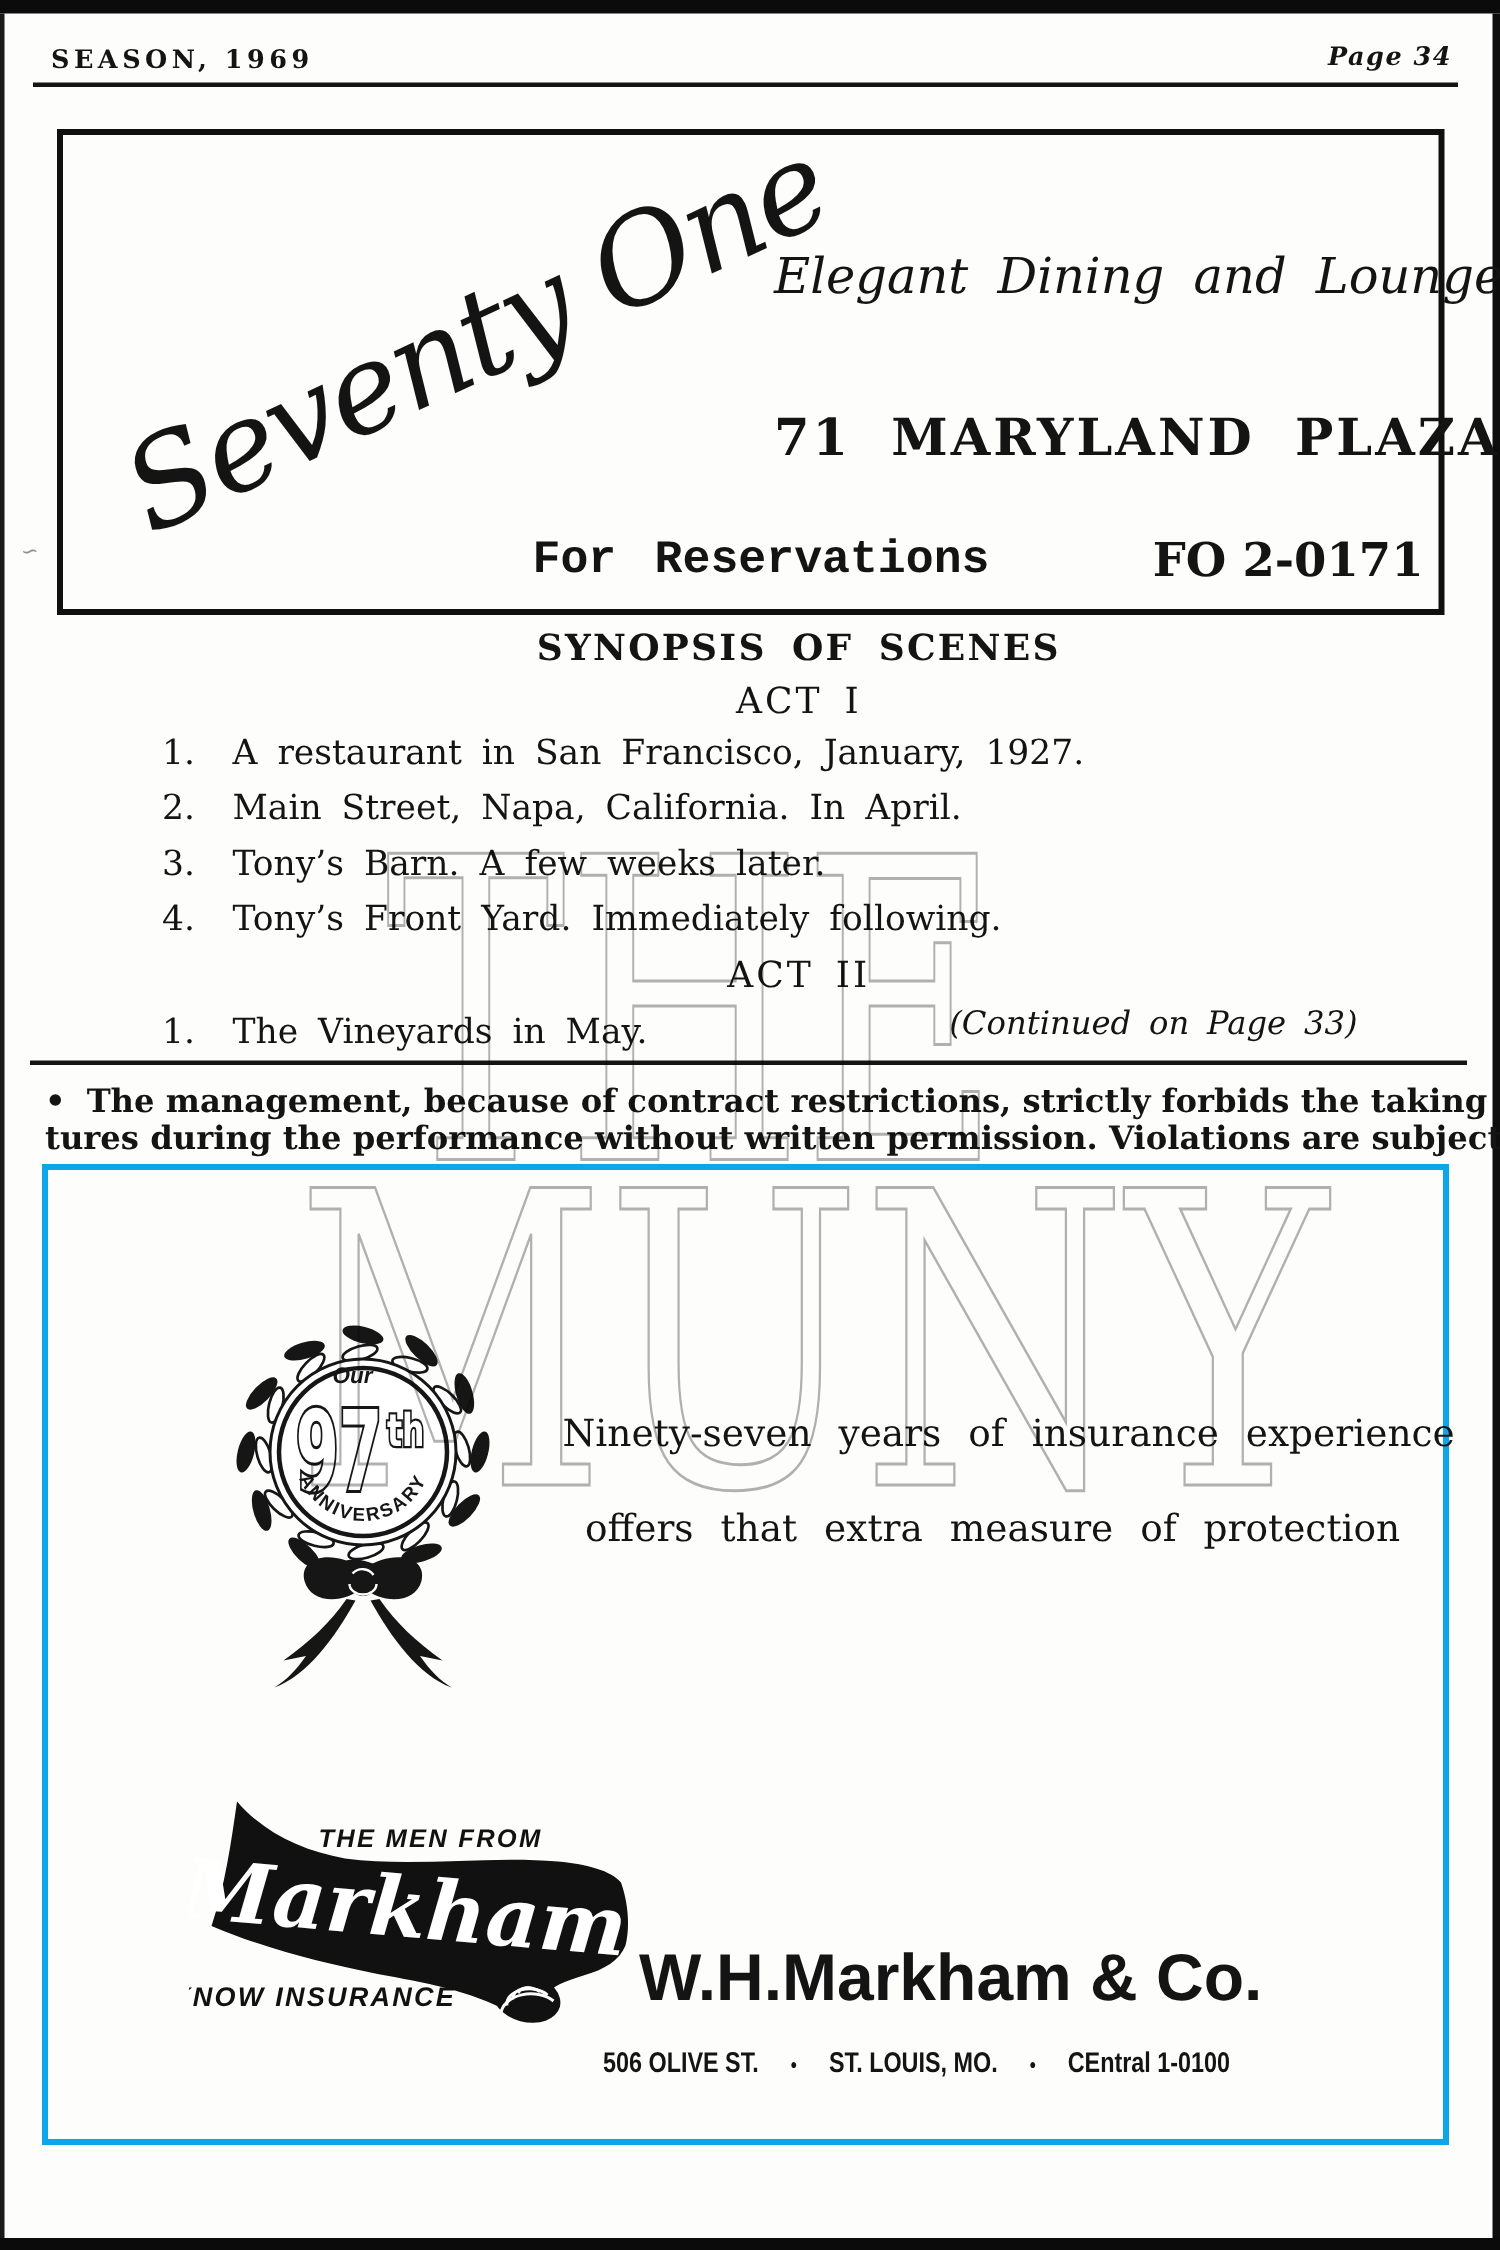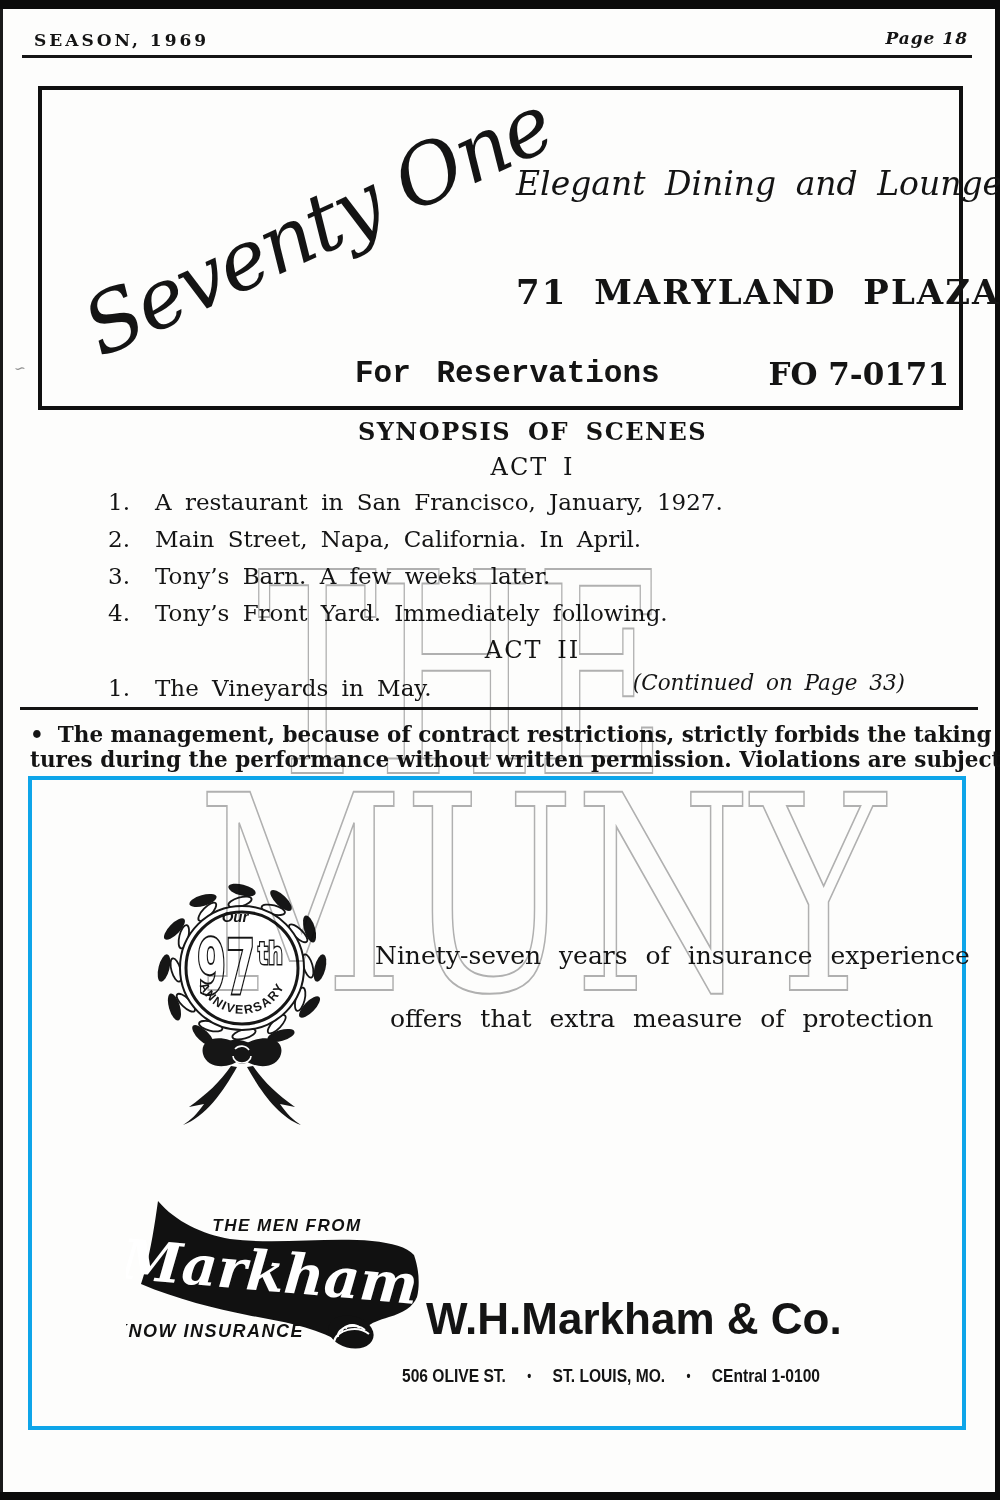--- a/index.html
+++ b/index.html
@@ -61,29 +61,29 @@
 <body>
 
 <div class="page">
 
   <div class="abs bar-top"></div>
   <div class="abs bar-bottom"></div>
   <div class="abs bar-left"></div>
   <div class="abs bar-right"></div>
 
   <div class="abs hdr-season">SEASON, 1969</div>
-  <div class="abs hdr-page">Page 18</div>
+  <div class="abs hdr-page">Page 34</div>
   <div class="abs hdr-rule"></div>
 
   <div class="abs box1">
     <div class="abs seventy">Seventy One</div>
     <div class="abs elegant">Elegant Dining and Lounge</div>
     <div class="abs maryland">71 MARYLAND PLAZA</div>
     <div class="abs reserv">For Reservations</div>
-    <div class="abs phone1">FO 7-0171</div>
+    <div class="abs phone1">FO 2-0171</div>
   </div>
 
   <div class="abs cline act-h act1">ACT I</div>
   <div class="abs cline syn-title">SYNOPSIS OF SCENES</div>
 
   <div class="abs scene s1">
     <span class="num">1.</span>
     <span class="txt">A restaurant in San Francisco, January, 1927.</span>
   </div>
   <div class="abs scene s2">

